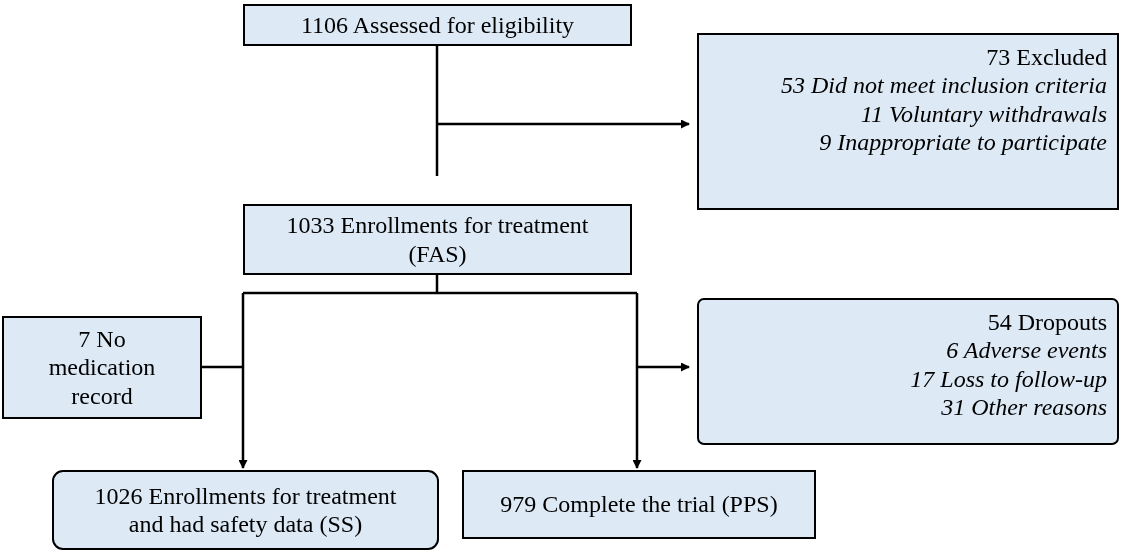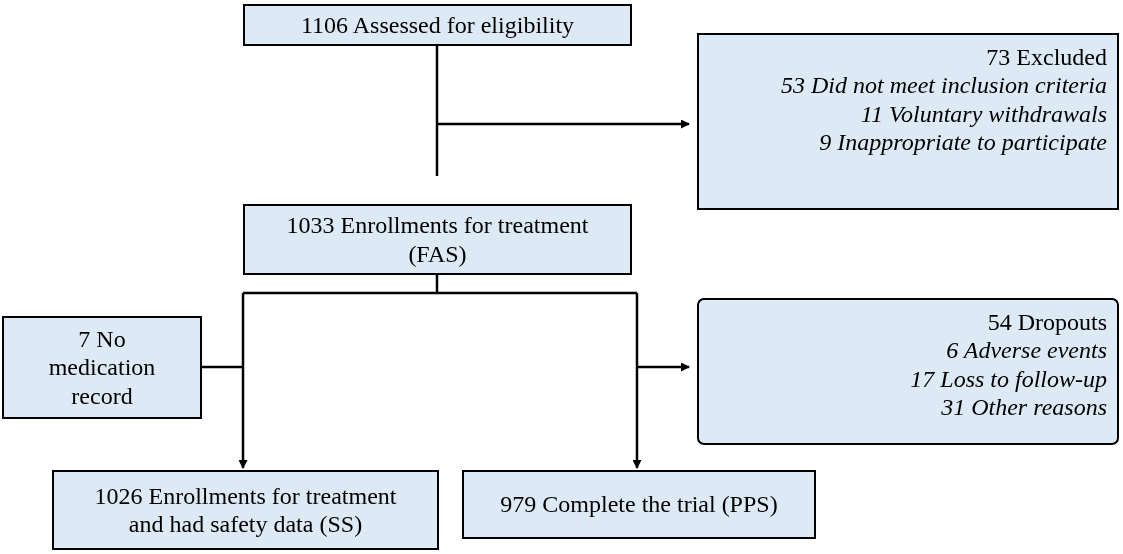--- a/index.html
+++ b/index.html
@@ -111,21 +111,21 @@
     </span>
   </div>
 
   <div class="box left" style="left:697px; top:298px; width:422px; height:147px;border-radius:7px;">
     <span class="line">54  Dropouts</span>
     <span class="line-indent">6 Adverse events</span>
     <span class="line-indent">17 Loss to follow-up</span>
     <span class="line-indent">31 Other reasons</span>
   </div>
 
-  <div class="box center" style="left:52px; top:470px; width:387px; height:80px;">
+  <div class="box center" style="left:52px; top:470px; width:387px; height:80px;border-radius:11px;">
     <span class="inner-text">
       <span class="line">1026  Enrollments for treatment</span>
       <span class="line">and had safety data (SS)</span>
     </span>
   </div>
 
   <div class="box center" style="left:462px; top:470px; width:354px; height:69px;justify-content:flex-end;">
     <span class="inner-text">979  Complete the trial (PPS)</span>
   </div>
 

